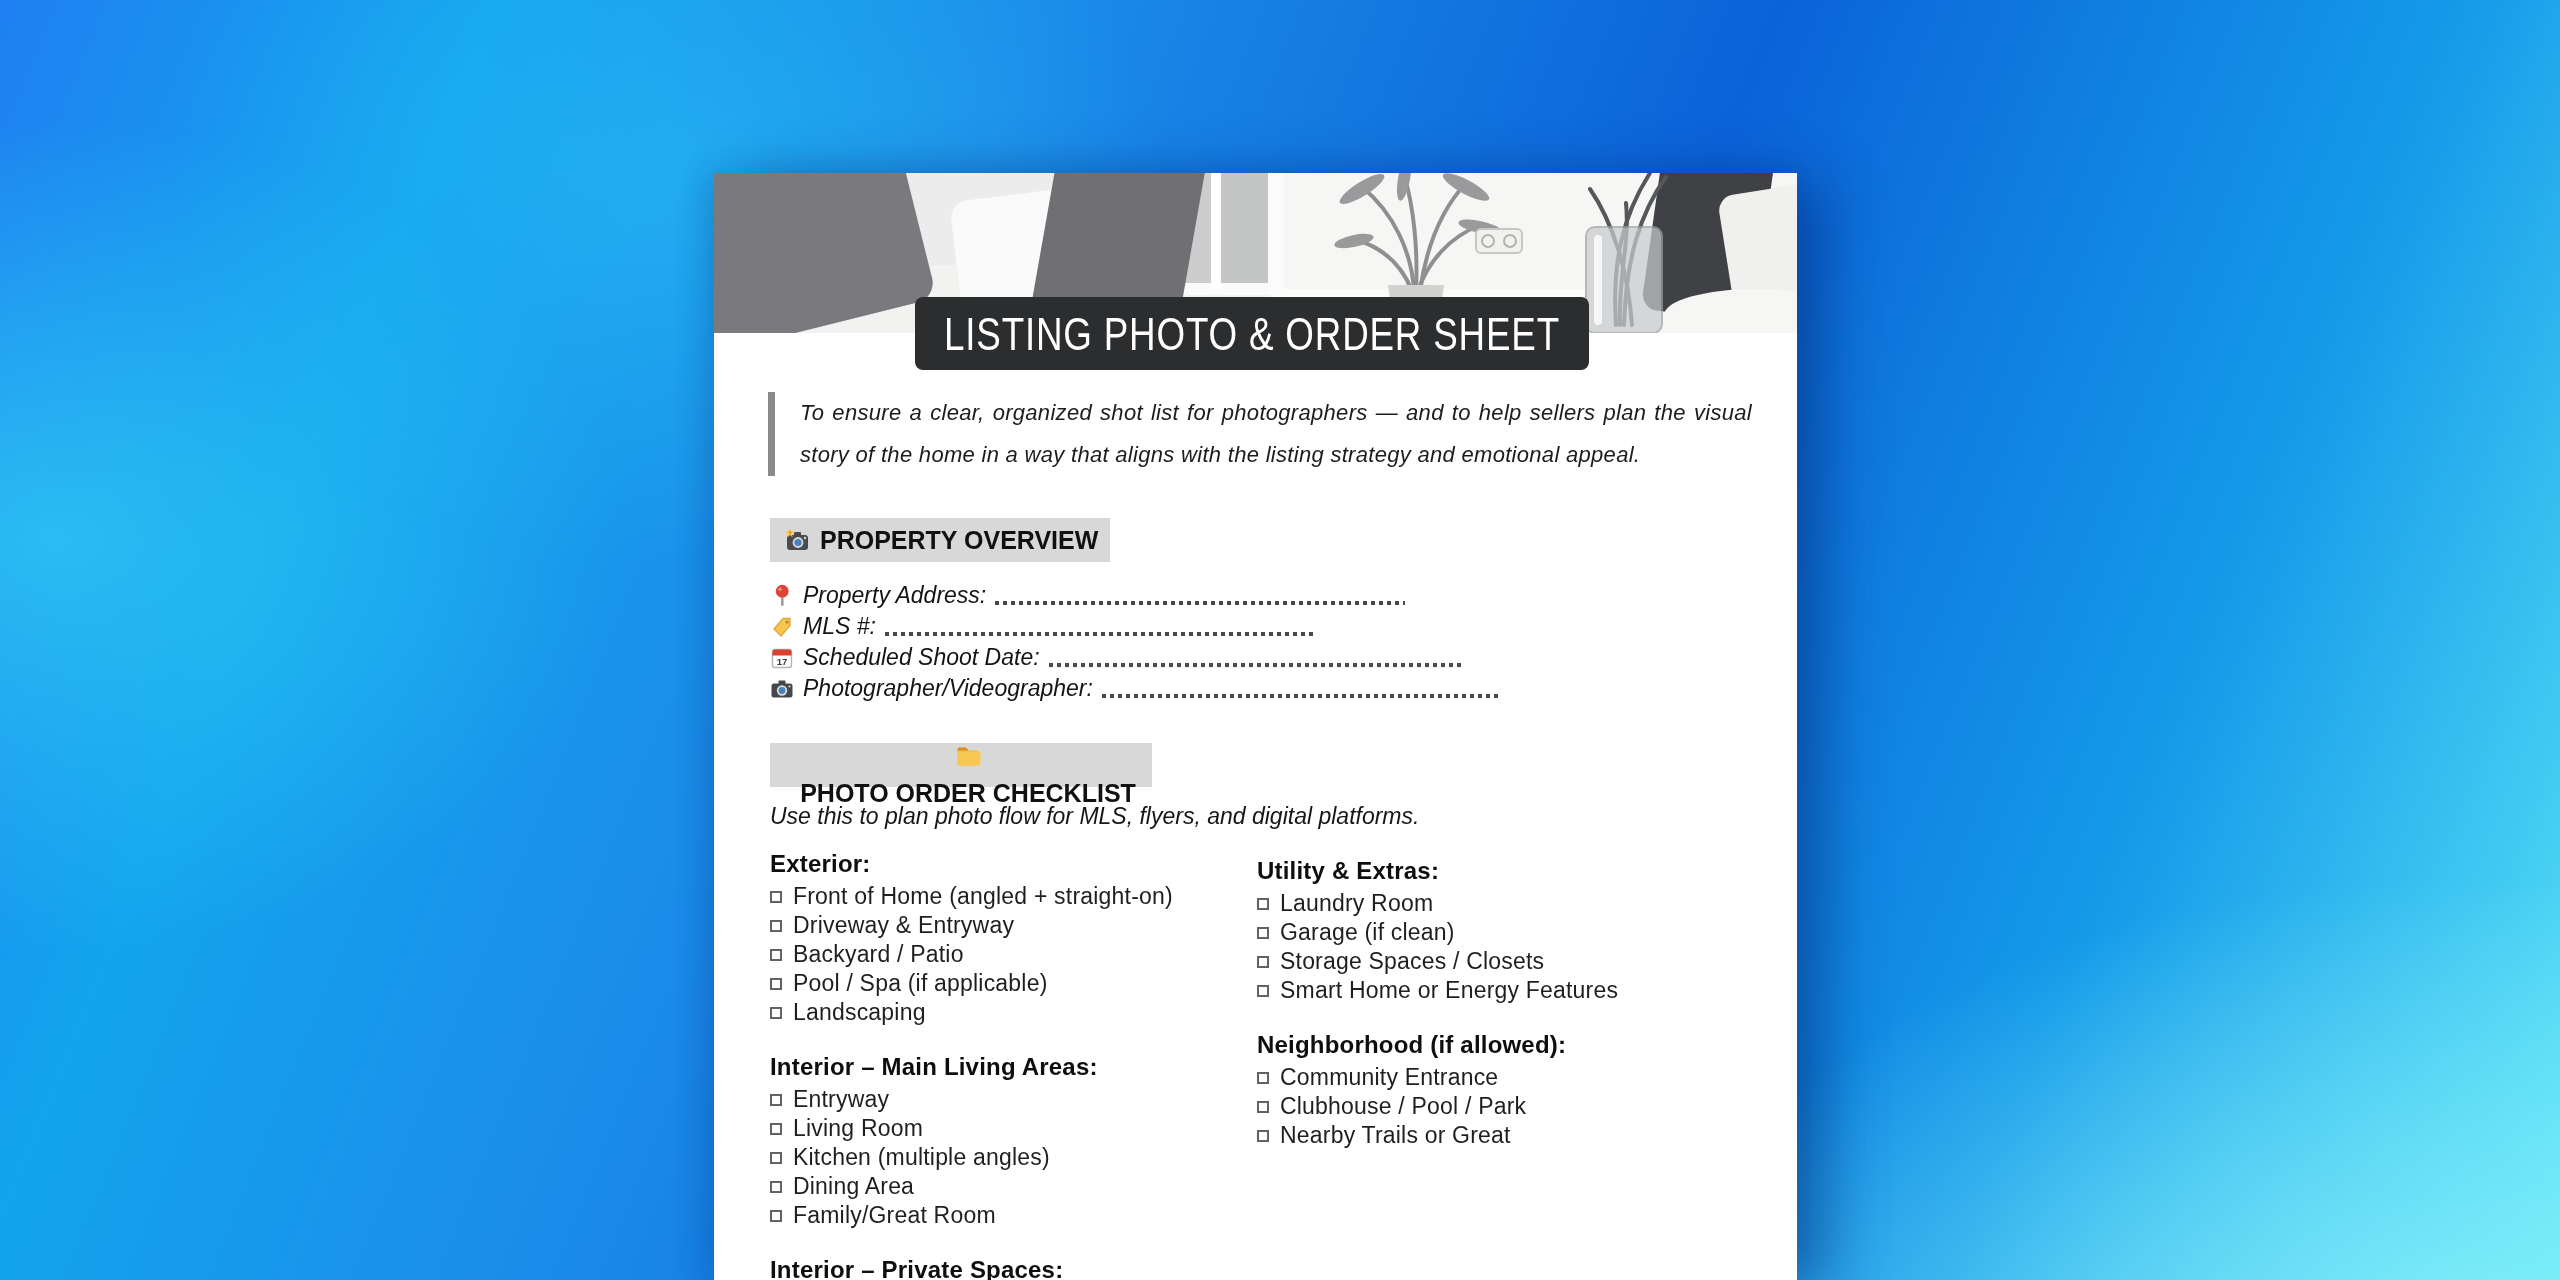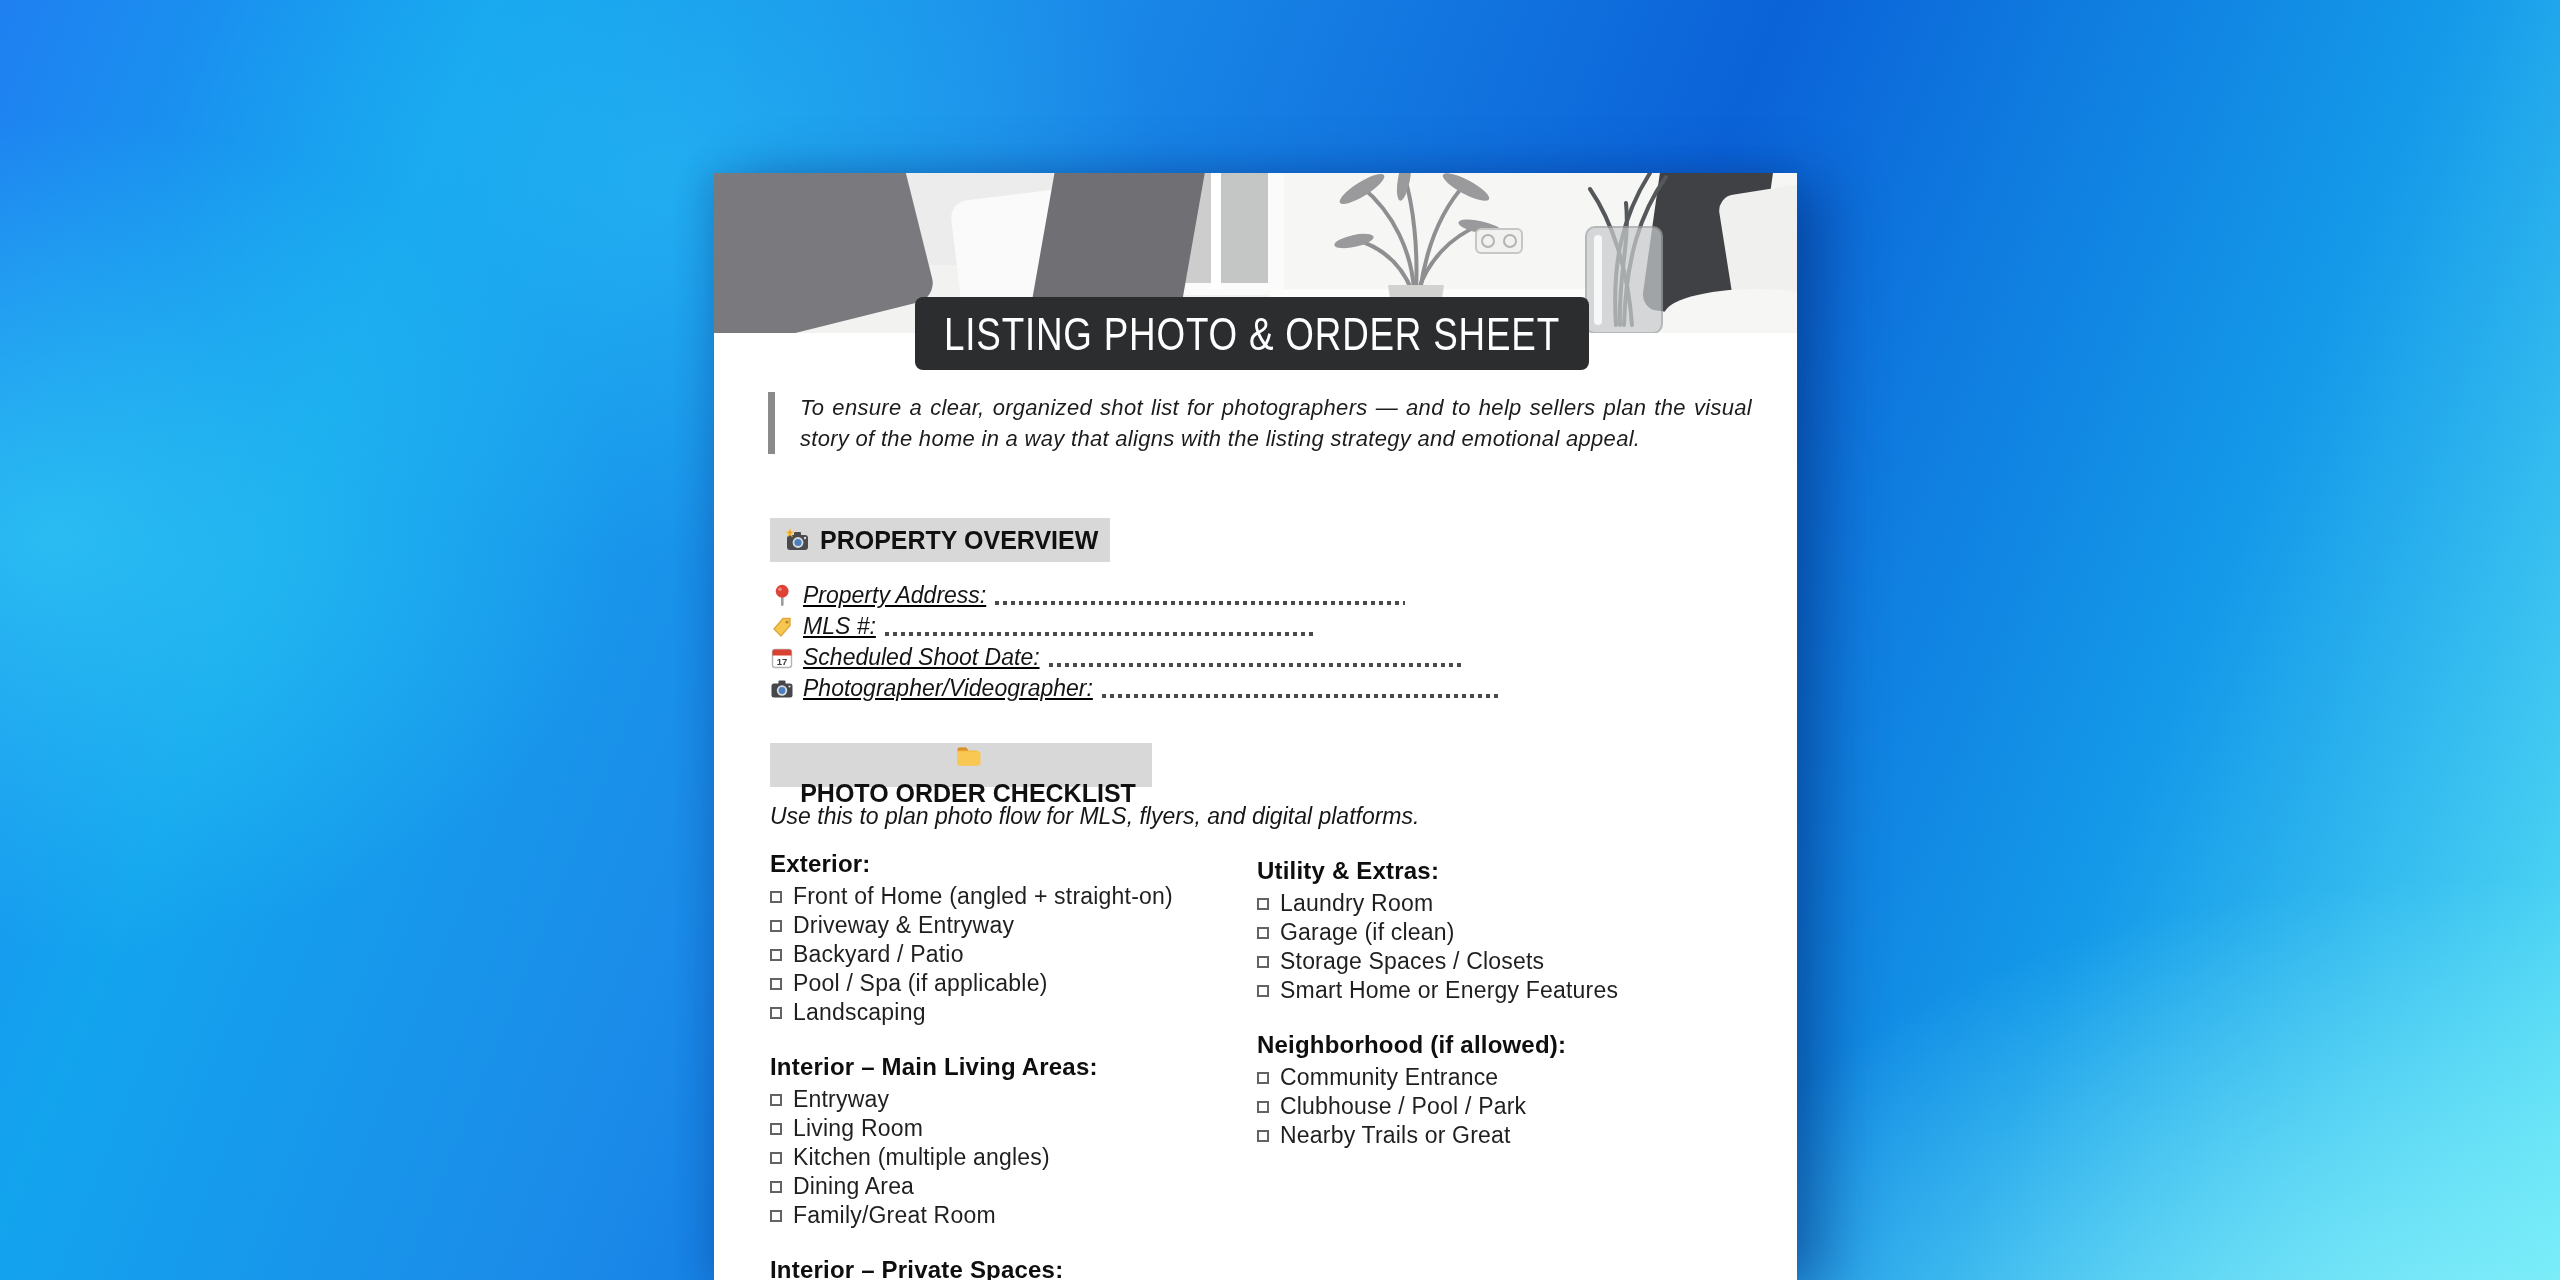--- a/index.html
+++ b/index.html
@@ -28,33 +28,33 @@
     background:#2c2d2f; display:flex; align-items:center; justify-content:center;border-radius:8px;
   }
   .banner span {
     color:#ffffff; font-size:46px; letter-spacing:1px; white-space:nowrap;
     transform:scaleX(0.80); transform-origin:center;
   }
 
   .intro { position:absolute; left:54px; top:219px; width:992px; display:flex; }
   .intro .bar { width:7px; background:#8a8a8a; margin-right:25px; }
   .intro .txt {
-    width:952px; font-style:italic; font-size:22px; line-height:31px;
+    width:952px; font-style:italic; font-size:22px; line-height:42px;
     color:#1c1c1c; text-align:justify; letter-spacing:0.3px;
   }
 
   .secbar {
     position:absolute; left:56px; height:44px; background:#d8d8d8;
     display:flex; align-items:center; gap:10px; padding-left:14px;
     font-weight:bold; font-size:25px; color:#111; white-space:nowrap;
   }
   .secbar.overview { top:345px; width:340px; }
   .secbar.checklist { top:570px; width:382px;flex-direction:column; }
 
-  .fields { position:absolute; left:56px; top:407px; width:900px;text-decoration:underline; }
+  .fields { position:absolute; left:56px; top:407px; width:900px; }
   .field-row { display:flex; align-items:center; height:31px; gap:9px; }
   .field-row .lbl { font-style:italic; font-size:23px; color:#141414; white-space:nowrap; }
   .dots {
     height:4px; margin-top:14px;
     background-image:repeating-linear-gradient(90deg,#4a4a4a 0 4px, transparent 4px 8px);
   }
   .dots.w1 { width:410px; } .dots.w2 { width:432px; }
   .dots.w3 { width:415px; } .dots.w4 { width:398px; }
 
   .note { position:absolute; left:56px; top:630px; font-style:italic; font-size:23px; color:#161616; }

